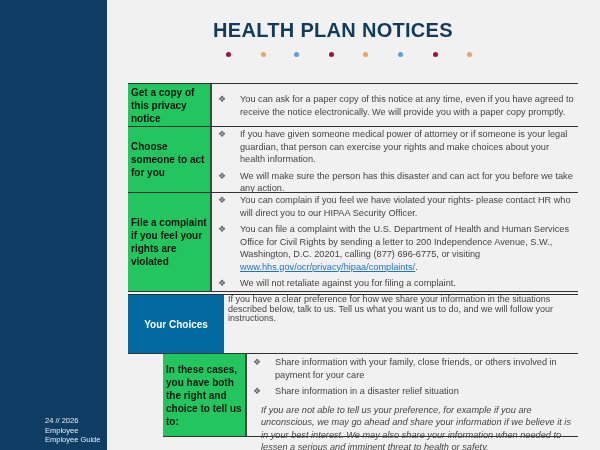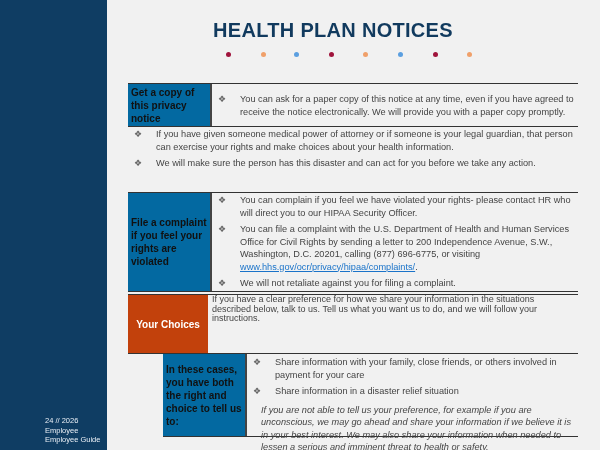--- a/index.html
+++ b/index.html
@@ -9,32 +9,32 @@
   .sidebar { position: absolute; left: 0; top: 0; width: 107px; height: 450px; background: #0f3d63; }
   .footer-label { position: absolute; left: 7px; top: 416px; font-size: 7.5px; line-height: 9.5px; color: #e8eef5; margin-left: 38px; }
 
   .title { position: absolute; left: 0; width: 100%; top: 19px; text-align: center; padding-left: 66px;
            font-size: 20px; font-weight: bold; color: #113a5e; letter-spacing: 0.3px; }
   .dots { position: absolute; top: 52px; left: 226px; width: 250px; height: 5px; }
   .dot { position: absolute; width: 5px; height: 5px; border-radius: 50%; }
 
   .tbl { position: absolute; left: 128px; width: 450px; }
   .row { display: flex; border-top: 1.5px solid #333; }
-  .lhead { width: 84px; background: #0369a1; border-right: 2px solid #444; font-weight: bold; font-size: 10px;
+  .lhead { width: 84px; background: #22c55e; border-right: 2px solid #444; font-weight: bold; font-size: 10px;
            line-height: 13px; color: #111; padding: 2px 3px; display: flex; align-items: center; }
   .lhead.top { align-items: flex-start; }
   .rcell { flex: 1; padding: 1px 4px 1px 6px; font-size: 9.2px; line-height: 12.5px; color: #444; }
   .bullet { display: flex; margin: 0 0 4px 0; }
   .bullet:last-child { margin-bottom: 0; }
   .bmark { width: 22px; flex: none; font-size: 9px; color: #666; }
   .link { color: #1a73c9; text-decoration: underline; }
   .italic-note { font-style: italic; padding-left: 8px; color: #444; }
 
   .choices-row { display: flex; border-top: 1.5px solid #333; }
-  .choices-head { width: 80px; background: #c2410c; color: #fff; font-weight: bold; font-size: 10px;
+  .choices-head { width: 96px; background: #0369a1; color: #fff; font-weight: bold; font-size: 10px;
                   line-height: 11px; display: flex; align-items: center; justify-content: center; text-align: center; }
   .choices-body { flex: 1; padding: 0 4px 0 4px; font-size: 9px; line-height: 9.5px; color: #444; }
   .choices-lead { font-weight: bold; font-size: 9.8px; line-height: 10px; color: #444; margin-bottom: 7px; }
 </style>
 </head>
 <body>
 
 <div class="sidebar">
   <div class="footer-label">
     <div>24 // 2026 Employee</div>
@@ -58,20 +58,21 @@
   <div class="row" style="height:43px;">
     <div class="lhead top">Get a copy of this privacy notice</div>
     <div class="rcell" style="padding-top:9px;">
       <div class="bullet">
         <span class="bmark">❖</span>
         <span>You can ask for a paper copy of this notice at any time, even if you have agreed to receive the notice electronically. We will provide you with a paper copy promptly.</span>
       </div>
     </div>
   </div>
   <div class="row" style="height:66px;">
+    <div class="lhead">Choose someone to act for you</div>
     <div class="rcell">
       <div class="bullet">
         <span class="bmark">❖</span>
         <span>If you have given someone medical power of attorney or if someone is your legal guardian, that person can exercise your rights and make choices about your health information.</span>
       </div>
       <div class="bullet">
         <span class="bmark">❖</span>
         <span>We will make sure the person has this disaster and can act for you before we take any action.</span>
       </div>
     </div>

